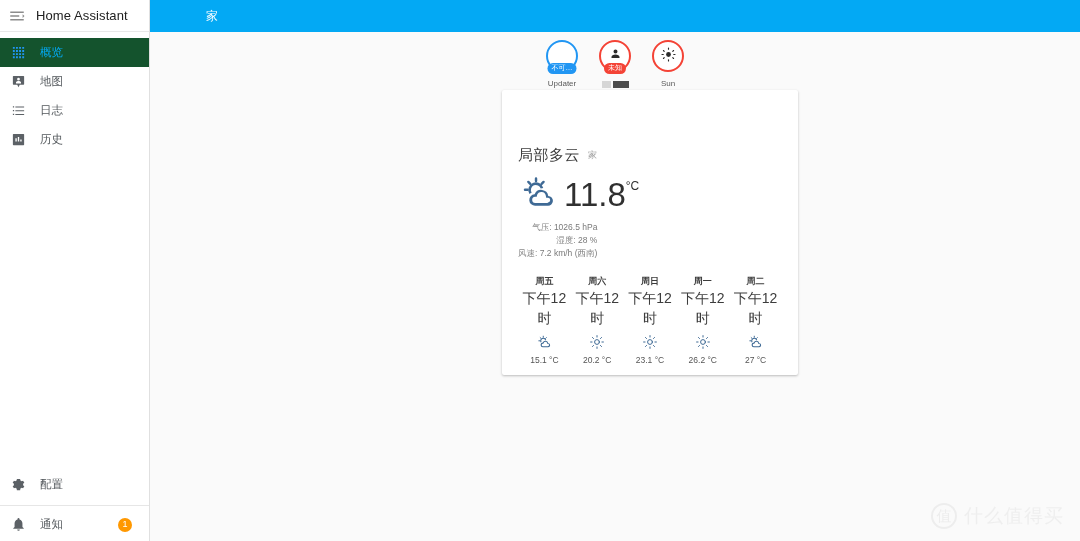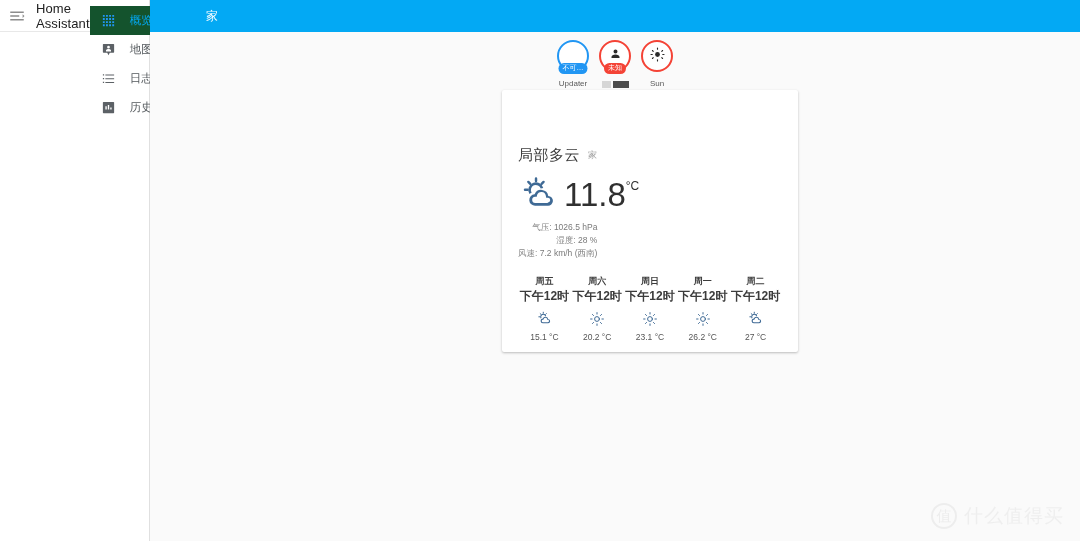--- a/index.html
+++ b/index.html
@@ -9,21 +9,21 @@
     background: #fafafa;
     overflow: hidden;
   }
   .app { position: relative; width: 1080px; height: 541px; display: flex; }
 
   
   .sidebar {
     width: 150px; height: 541px;
     background: #fff;
     border-right: 1px solid #e0e0e0;
-    display: flex; flex-direction: row;
+    display: flex; flex-direction: column;
     flex: 0 0 150px;
   }
   .sb-header {
     height: 32px; display: flex; align-items: center;
     padding-left: 8px; gap: 10px;
     border-bottom: 1px solid #e8e8e8;
   }
   .menu-icon { width: 18px; height: 18px; display: block; }
   .sb-title {
     font-size: 13px; color: #212121; letter-spacing: .1px;
@@ -56,21 +56,21 @@
     height: 32px; background: #03a9f4; display: flex; align-items: center;
     padding-left: 50px;
   }
   .tab {
     font-size: 12px; color: #fff; cursor: pointer;
     padding: 0 6px; line-height: 32px;
   }
 
   
   .badges {
-    display: flex; justify-content: center; gap: 2px;
+    display: flex; justify-content: center; gap: 13px;
     padding-top: 8px;
   }
   .badge { width: 40px; display: flex; flex-direction: column; align-items: center; cursor: pointer; }
   .badge-circle {
     width: 32px; height: 32px; border-radius: 50%;
     background: #fff; position: relative;
     display: flex; align-items: center; justify-content: center;
   }
   .badge-circle.blue { border: 2px solid #2196f3; }
   .badge-circle.red  { border: 2px solid #f44336; }
@@ -110,21 +110,21 @@
     display: flex; align-items: flex-start;
   }
   .wx-unit { font-size: 12px; margin-top: 2px; font-weight: 400; }
   .wx-attrs { text-align: right; padding-top: 6px; }
   .wx-attr { font-size: 8.5px; color: #7a7a7a; line-height: 1.55; white-space: nowrap; }
   .wx-attr b { font-weight: 400; color: #8a8a8a; }
 
   .forecast { display: flex; margin-top: 14px; }
   .fc { flex: 1 1 0; text-align: center; }
   .fc-day  { font-size: 9px; color: #3c3c3c; font-weight: bold; line-height: 1.45; }
-  .fc-time { font-size: 12px; color: #3c3c3c; font-weight: bold; line-height: 1.45; }
+  .fc-time { font-size: 14px; color: #3c3c3c; font-weight: normal; line-height: 1.45; }
   .fc-icon { height: 22px; display: flex; align-items: center; justify-content: center; margin: 3px 0 2px; }
   .fc-temp { font-size: 8.5px; color: #555; }
 
   
   .watermark {
     position: absolute; right: 16px; bottom: 12px;
     display: flex; align-items: center; gap: 7px;
     opacity: .55;
   }
   .wm-logo {

